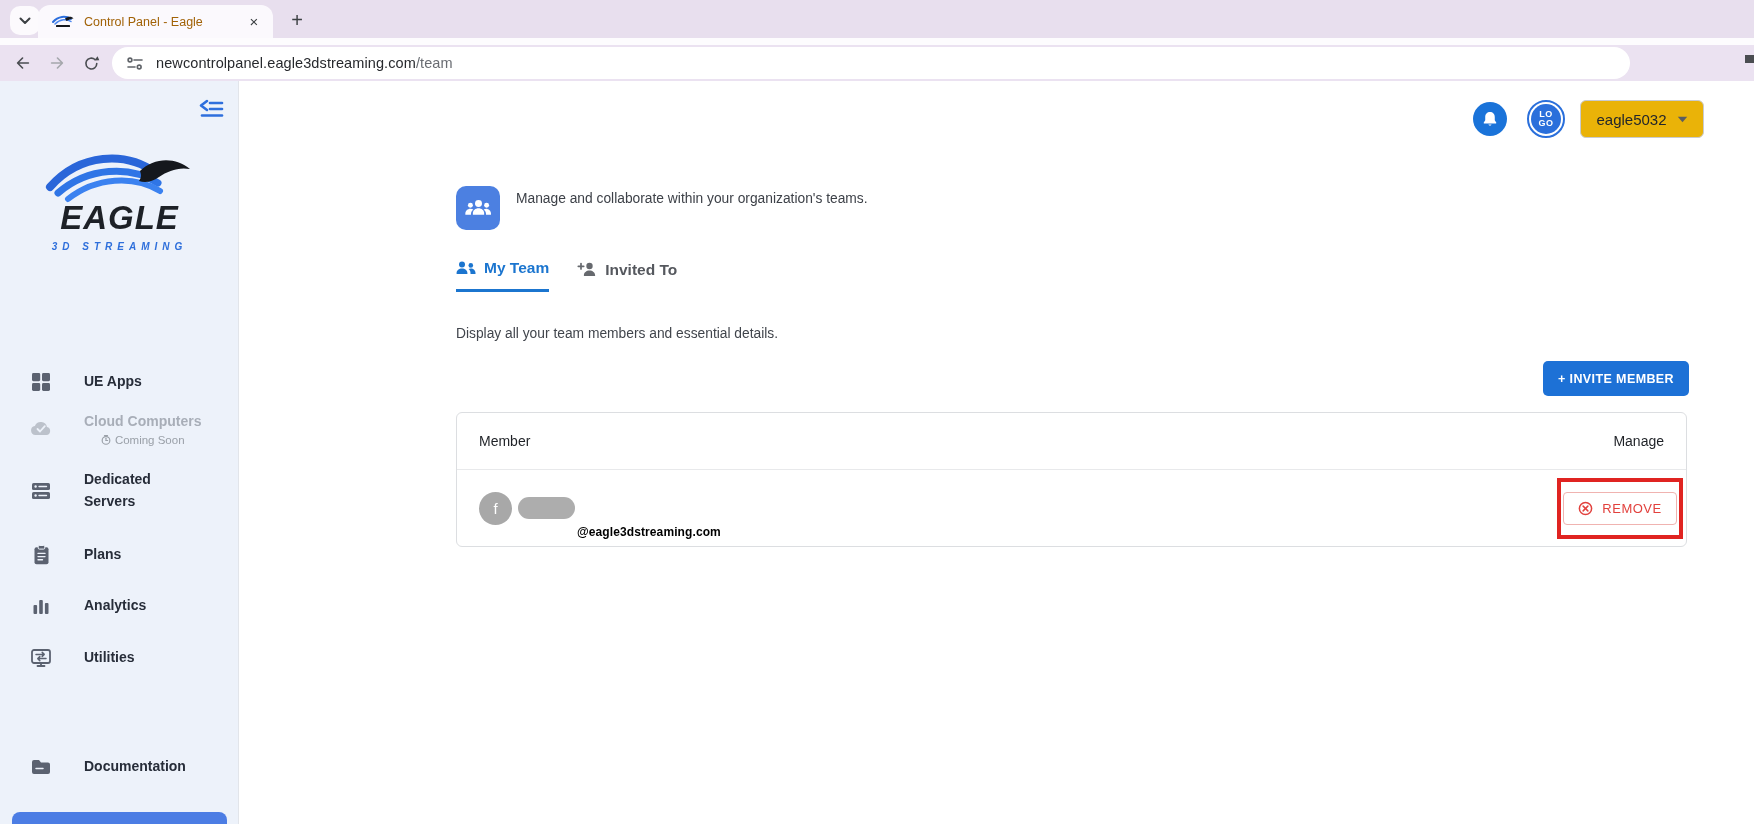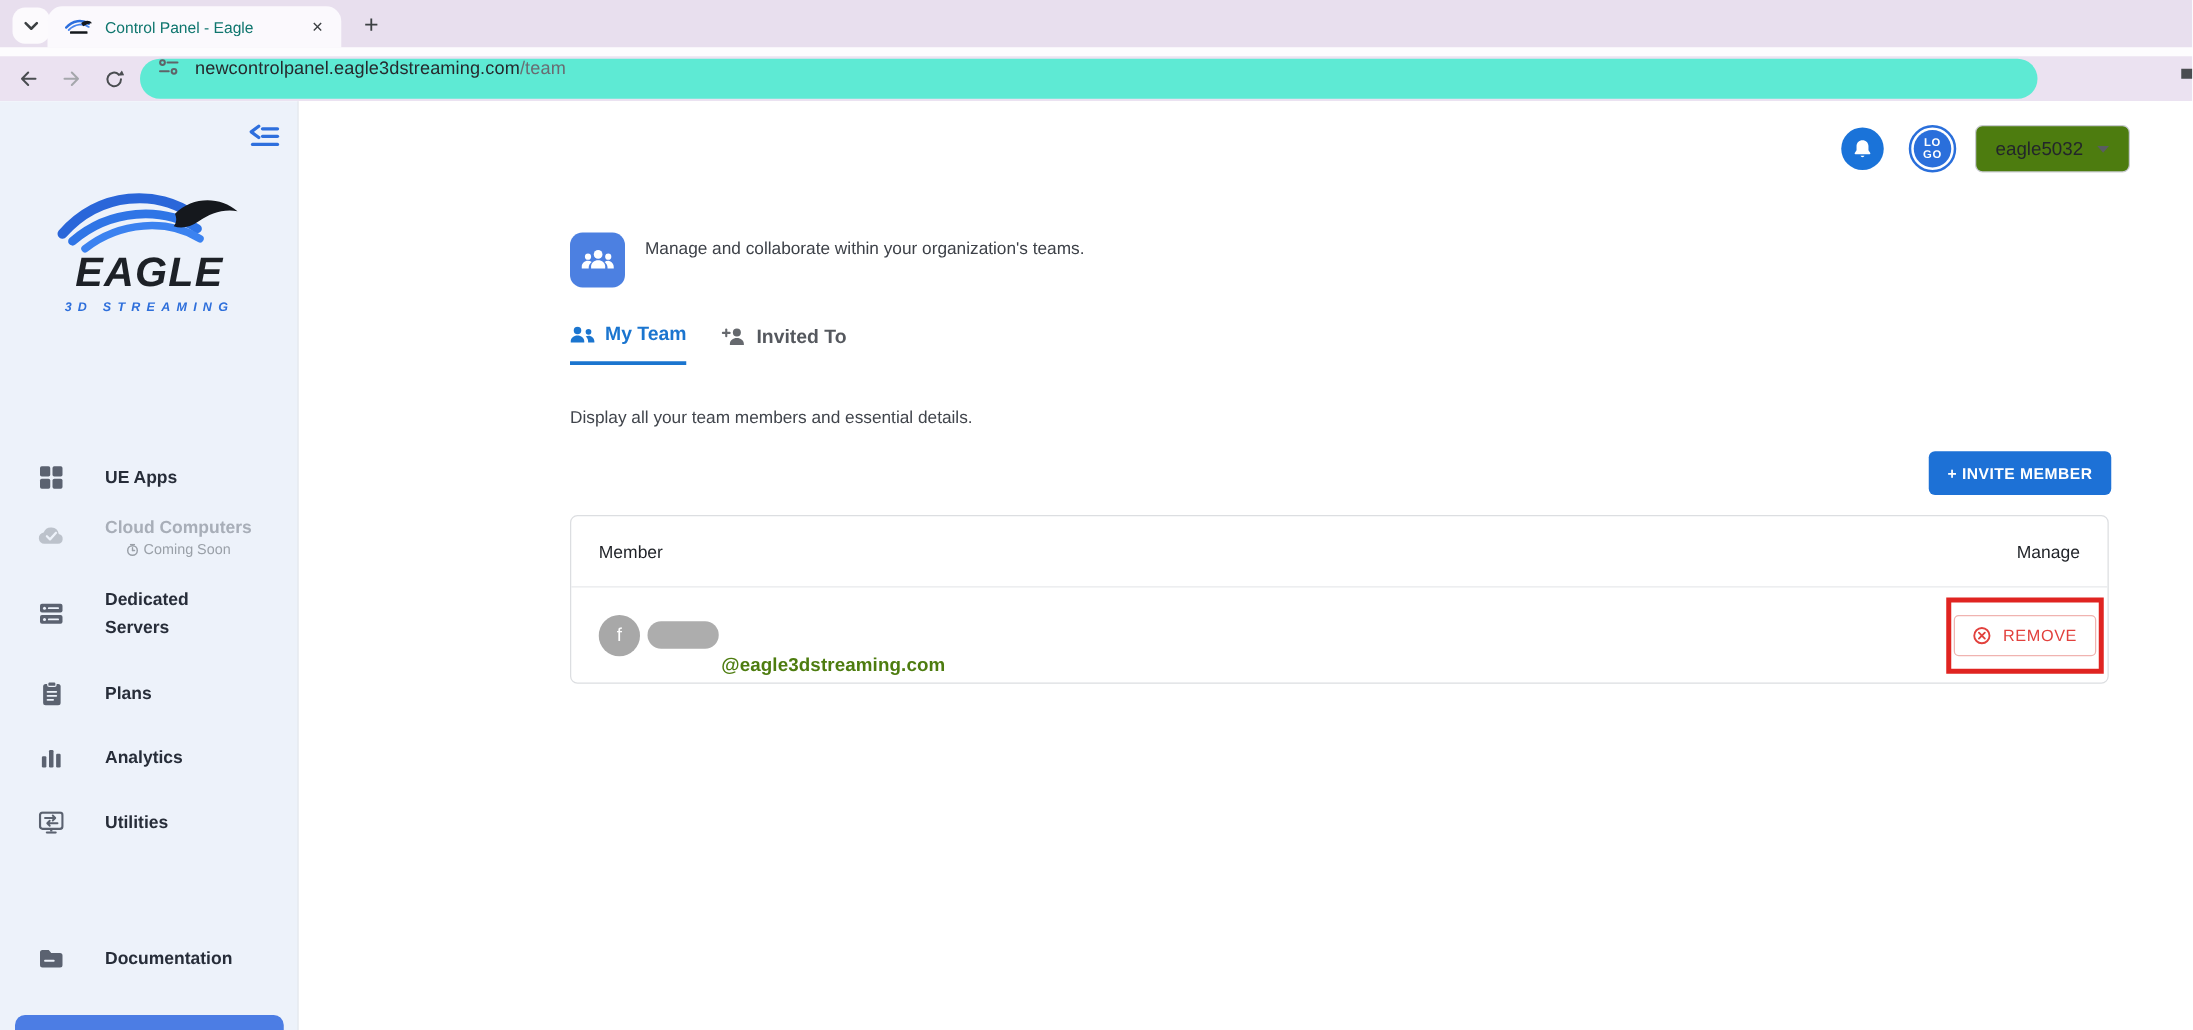--- a/index.html
+++ b/index.html
@@ -5,27 +5,27 @@
   * { margin:0; padding:0; box-sizing:border-box; }
   html,body { background:#fff; }
   #screen {
     position:relative; width:1754px; height:824px; overflow:hidden;
     font-family:"Liberation Sans", sans-serif; background:#fff;
   }
   
   .tabstrip { position:absolute; left:0; top:0; width:1754px; height:38px; background:#e8dfee; }
   .win-chevron-btn { position:absolute; left:10px; top:6px; width:30px; height:29px; background:#fcfafd; border-radius:10px; display:flex; align-items:center; justify-content:center; cursor:pointer; }
   .tab { position:absolute; left:38px; top:5px; width:235px; height:33px; background:#fbf9fd; border-radius:12px 12px 0 0; display:flex; align-items:center; padding:0 10px 0 14px; }
-  .tab-title { font-size:12.5px; color:#0f766e; white-space:nowrap; overflow:hidden; flex:1; margin-left:10px; }
+  .tab-title { font-size:12.5px; color:#a16207; white-space:nowrap; overflow:hidden; flex:1; margin-left:10px; }
   .tab-close { font-size:15px; color:#3c4043; width:18px; height:18px; line-height:17px; text-align:center; border-radius:50%; cursor:pointer; }
   .newtab-btn { position:absolute; left:283px; top:7px; width:28px; height:28px; font-size:20px; color:#3c4043; text-align:center; line-height:26px; border-radius:50%; cursor:pointer; }
   .chrome-gap { position:absolute; left:0; top:38px; width:1754px; height:7px; background:#fdfcfe; }
   .toolbar { position:absolute; left:0; top:45px; width:1754px; height:36px; background:#ebe2f1; }
   .nav-ico { position:absolute; top:3px; width:30px; height:30px; display:flex; align-items:center; justify-content:center; border-radius:50%; cursor:pointer; }
-  .urlbar { position:absolute; left:112px; top:2px; width:1518px; height:32px; background:#5eead4; border-radius:16px; display:flex; align-items:flex-start; padding:0 14px; }
+  .urlbar { position:absolute; left:112px; top:2px; width:1518px; height:32px; background:#ffffff; border-radius:16px; display:flex; align-items:center; padding:0 14px; }
   .url-text { font-size:14.5px; color:#27292d; margin-left:12px; letter-spacing:.1px; }
   .url-path { color:#696c72; }
   .edge-glyph { position:absolute; left:1742px; top:8px; width:12px; height:18px; overflow:hidden; }
   
   .page-body { position:absolute; left:0; top:81px; width:1754px; height:743px; background:#fff; }
   .sidebar { position:absolute; left:0; top:0; width:239px; height:743px; background:#edf2fa; border-right:1px solid #e2e5ea; }
   .main { position:absolute; left:239px; top:0; width:1515px; height:743px; background:#fff; }
   
   .collapse-btn { position:absolute; left:198px; top:17px; width:26px; height:24px; cursor:pointer; }
   .brand { position:absolute; left:0; top:62px; width:239px; text-align:center; }
@@ -37,41 +37,41 @@
   .nav-item .nico { width:22px; display:flex; justify-content:center; flex:none; }
   .nav-label { margin-left:32px; font-size:14px; font-weight:bold; color:#272d39; line-height:1.55; }
   .nav-item.disabled .nav-label { color:#a8aeb8; font-weight:bold; }
   .nav-sub { display:flex; align-items:center; gap:4px; font-size:11.5px; color:#9aa0a8; margin-left:32px; margin-top:1px;justify-content:center; }
   .nav-active-pill { position:absolute; left:12px; top:531px; width:215px; height:46px; background:#4c7de4; border-radius:8px; display:flex; align-items:center; padding-left:18px; cursor:pointer; }
   .nav-active-pill .nav-label { color:#ffffff; margin-left:32px; }
   
   .bell-btn { position:absolute; left:1234px; top:21px; width:34px; height:34px; border-radius:50%; background:#1a73d9; display:flex; align-items:center; justify-content:center; cursor:pointer; }
   .logo-avatar { position:absolute; left:1288px; top:19px; width:38px; height:38px; border-radius:50%; border:2px solid #2a6fdb; display:flex; align-items:center; justify-content:center; cursor:pointer; background:#fff; }
   .logo-avatar .inner { width:30px; height:30px; border-radius:50%; background:#2a6fdb; color:#fff; font-size:9px; font-weight:bold; line-height:1; display:flex; flex-direction:column; align-items:center; justify-content:center; letter-spacing:.5px; }
-  .account-box { position:absolute; left:1341px; top:19px; width:124px; height:38px; border:1px solid #c9cbd0; border-radius:6px; background:#4d7c0f; display:flex; align-items:center; justify-content:center; gap:10px; cursor:pointer; }
+  .account-box { position:absolute; left:1341px; top:19px; width:124px; height:38px; border:1px solid #c9cbd0; border-radius:6px; background:#eab308; display:flex; align-items:center; justify-content:center; gap:10px; cursor:pointer; }
   .account-name { font-size:15px; color:#23262b; }
   
   .page-head { position:absolute; left:217px; top:105px; display:flex; }
   .page-head-icon { width:44px; height:44px; border-radius:10px; background:#4c80e1; display:flex; align-items:center; justify-content:center; flex:none; }
   .page-title { font-family:"DejaVu Serif", serif; font-style:italic; font-weight:bold; font-size:24px; color:#14161c; line-height:1.05; }
   .page-subtitle { font-size:13.8px; color:#3d4148; margin-top:5px; }
   .tabs { position:absolute; left:217px; top:178px; display:flex; gap:28px; }
   .ptab { display:flex; align-items:center; gap:8px; padding-bottom:12px; cursor:pointer; }
   .ptab .lbl { font-size:15.5px; font-weight:bold; color:#55585e; }
   .ptab.active { border-bottom:3px solid #1b75cf; }
   .ptab.active .lbl { color:#1b75cf; }
   .page-desc { position:absolute; left:217px; top:245px; font-size:13.8px; color:#41454c; }
   .invite-btn { position:absolute; left:1304px; top:280px; width:146px; height:35px; background:#1d71d6; color:#fff; border:none; border-radius:5px; font-family:inherit; font-size:12.5px; font-weight:bold; letter-spacing:.4px; cursor:pointer; }
   .team-table { position:absolute; left:217px; top:331px; width:1231px; border:1px solid #dcdee1; border-radius:6px; background:#fff; }
   .t-head { display:flex; justify-content:space-between; align-items:center; height:57px; padding:0 22px; border-bottom:1px solid #e8e9eb; }
   .t-col { font-size:14px; color:#1f2227; }
   .t-row { position:relative; display:flex; align-items:center; height:76px; padding:0 22px; }
   .avatar { width:33px; height:33px; border-radius:50%; background:#a8a8a8; color:#fff; font-size:15px; display:flex; align-items:center; justify-content:center; flex:none; }
   .redact-pill { width:57px; height:22px; border-radius:11px; background:#adadad; margin-left:6px; }
-  .member-email { font-size:15px; font-weight:bold; color:#4d7c0f; margin-left:2px; letter-spacing:.1px;margin-top:48px; }
+  .member-email { font-size:12px; font-weight:bold; color:#000000; margin-left:2px; letter-spacing:.1px;margin-top:48px; }
   .remove-annotation { position:absolute; right:3px; top:8px; width:126px; height:61px; border:4px solid #e02421; display:flex; align-items:center; justify-content:center; }
   .remove-btn { display:flex; align-items:center; gap:9px; background:#fff; border:1px solid #f0b3b0; border-radius:4px; padding:8px 14px; cursor:pointer; font-family:inherit; }
   .remove-btn .rlbl { font-size:13px; color:#e2413d; letter-spacing:.5px; }
 </style>
 </head>
 <body>
 
 <div id="screen">
 
   <div class="tabstrip">

